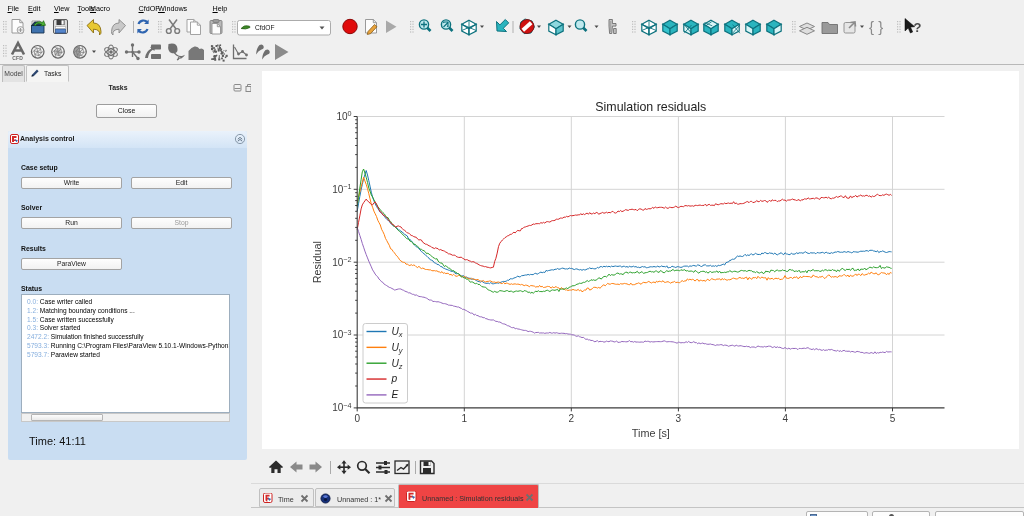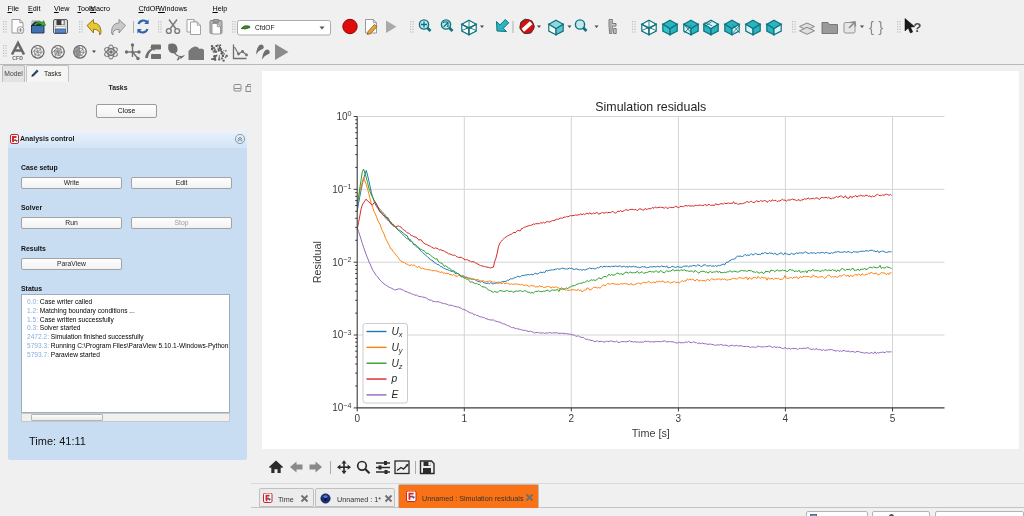--- a/index.html
+++ b/index.html
@@ -29,21 +29,21 @@
 #timelbl{left:21px;top:304px;font-size:11px;color:#111;}
 
 #mainarea{left:251px;top:65px;width:773px;height:451px;background:#f0f0f0;}
 #plotwin{left:11px;top:6px;width:757px;height:378px;background:#fff;}
 
 #tabline{left:251px;top:483px;width:773px;height:1px;background:#dadada;}
 #tabline2{left:251px;top:507px;width:773px;height:1px;background:#c4c4c4;}
 .btab{position:absolute;font-size:7.2px;color:#333;}
 #btab1{left:259px;top:488px;width:55px;height:19px;background:#ececec;border:1px solid #c0c0c0;border-radius:2px 2px 0 0;}
 #btab2{left:315px;top:488px;width:80px;height:19px;background:#ececec;border:1px solid #c0c0c0;border-radius:2px 2px 0 0;}
-#btab3{left:398px;top:484px;width:141px;height:24px;background:#f97316;border:1px solid #bdbdbd;border-bottom:none;border-radius:2px 2px 0 0;}
+#btab3{left:398px;top:484px;width:141px;height:24px;background:#ef4444;border:1px solid #bdbdbd;border-bottom:none;border-radius:2px 2px 0 0;}
 .sbox{position:absolute;top:511px;height:10px;background:#fdfdfd;border:1px solid #b4b4b4;border-radius:2px;}
 </style></head>
 <body>
 <div id="menubar" class="abs">
 <span style="left:7.5px"><u>F</u>ile</span>
 <span style="left:28px"><u>E</u>dit</span>
 <span style="left:54px"><u>V</u>iew</span>
 <span style="left:77.5px"><u>T</u>ools</span>
 <span style="left:90px"><u>M</u>acro</span>
 <span style="left:138.5px"><u>C</u>fdOF</span>

